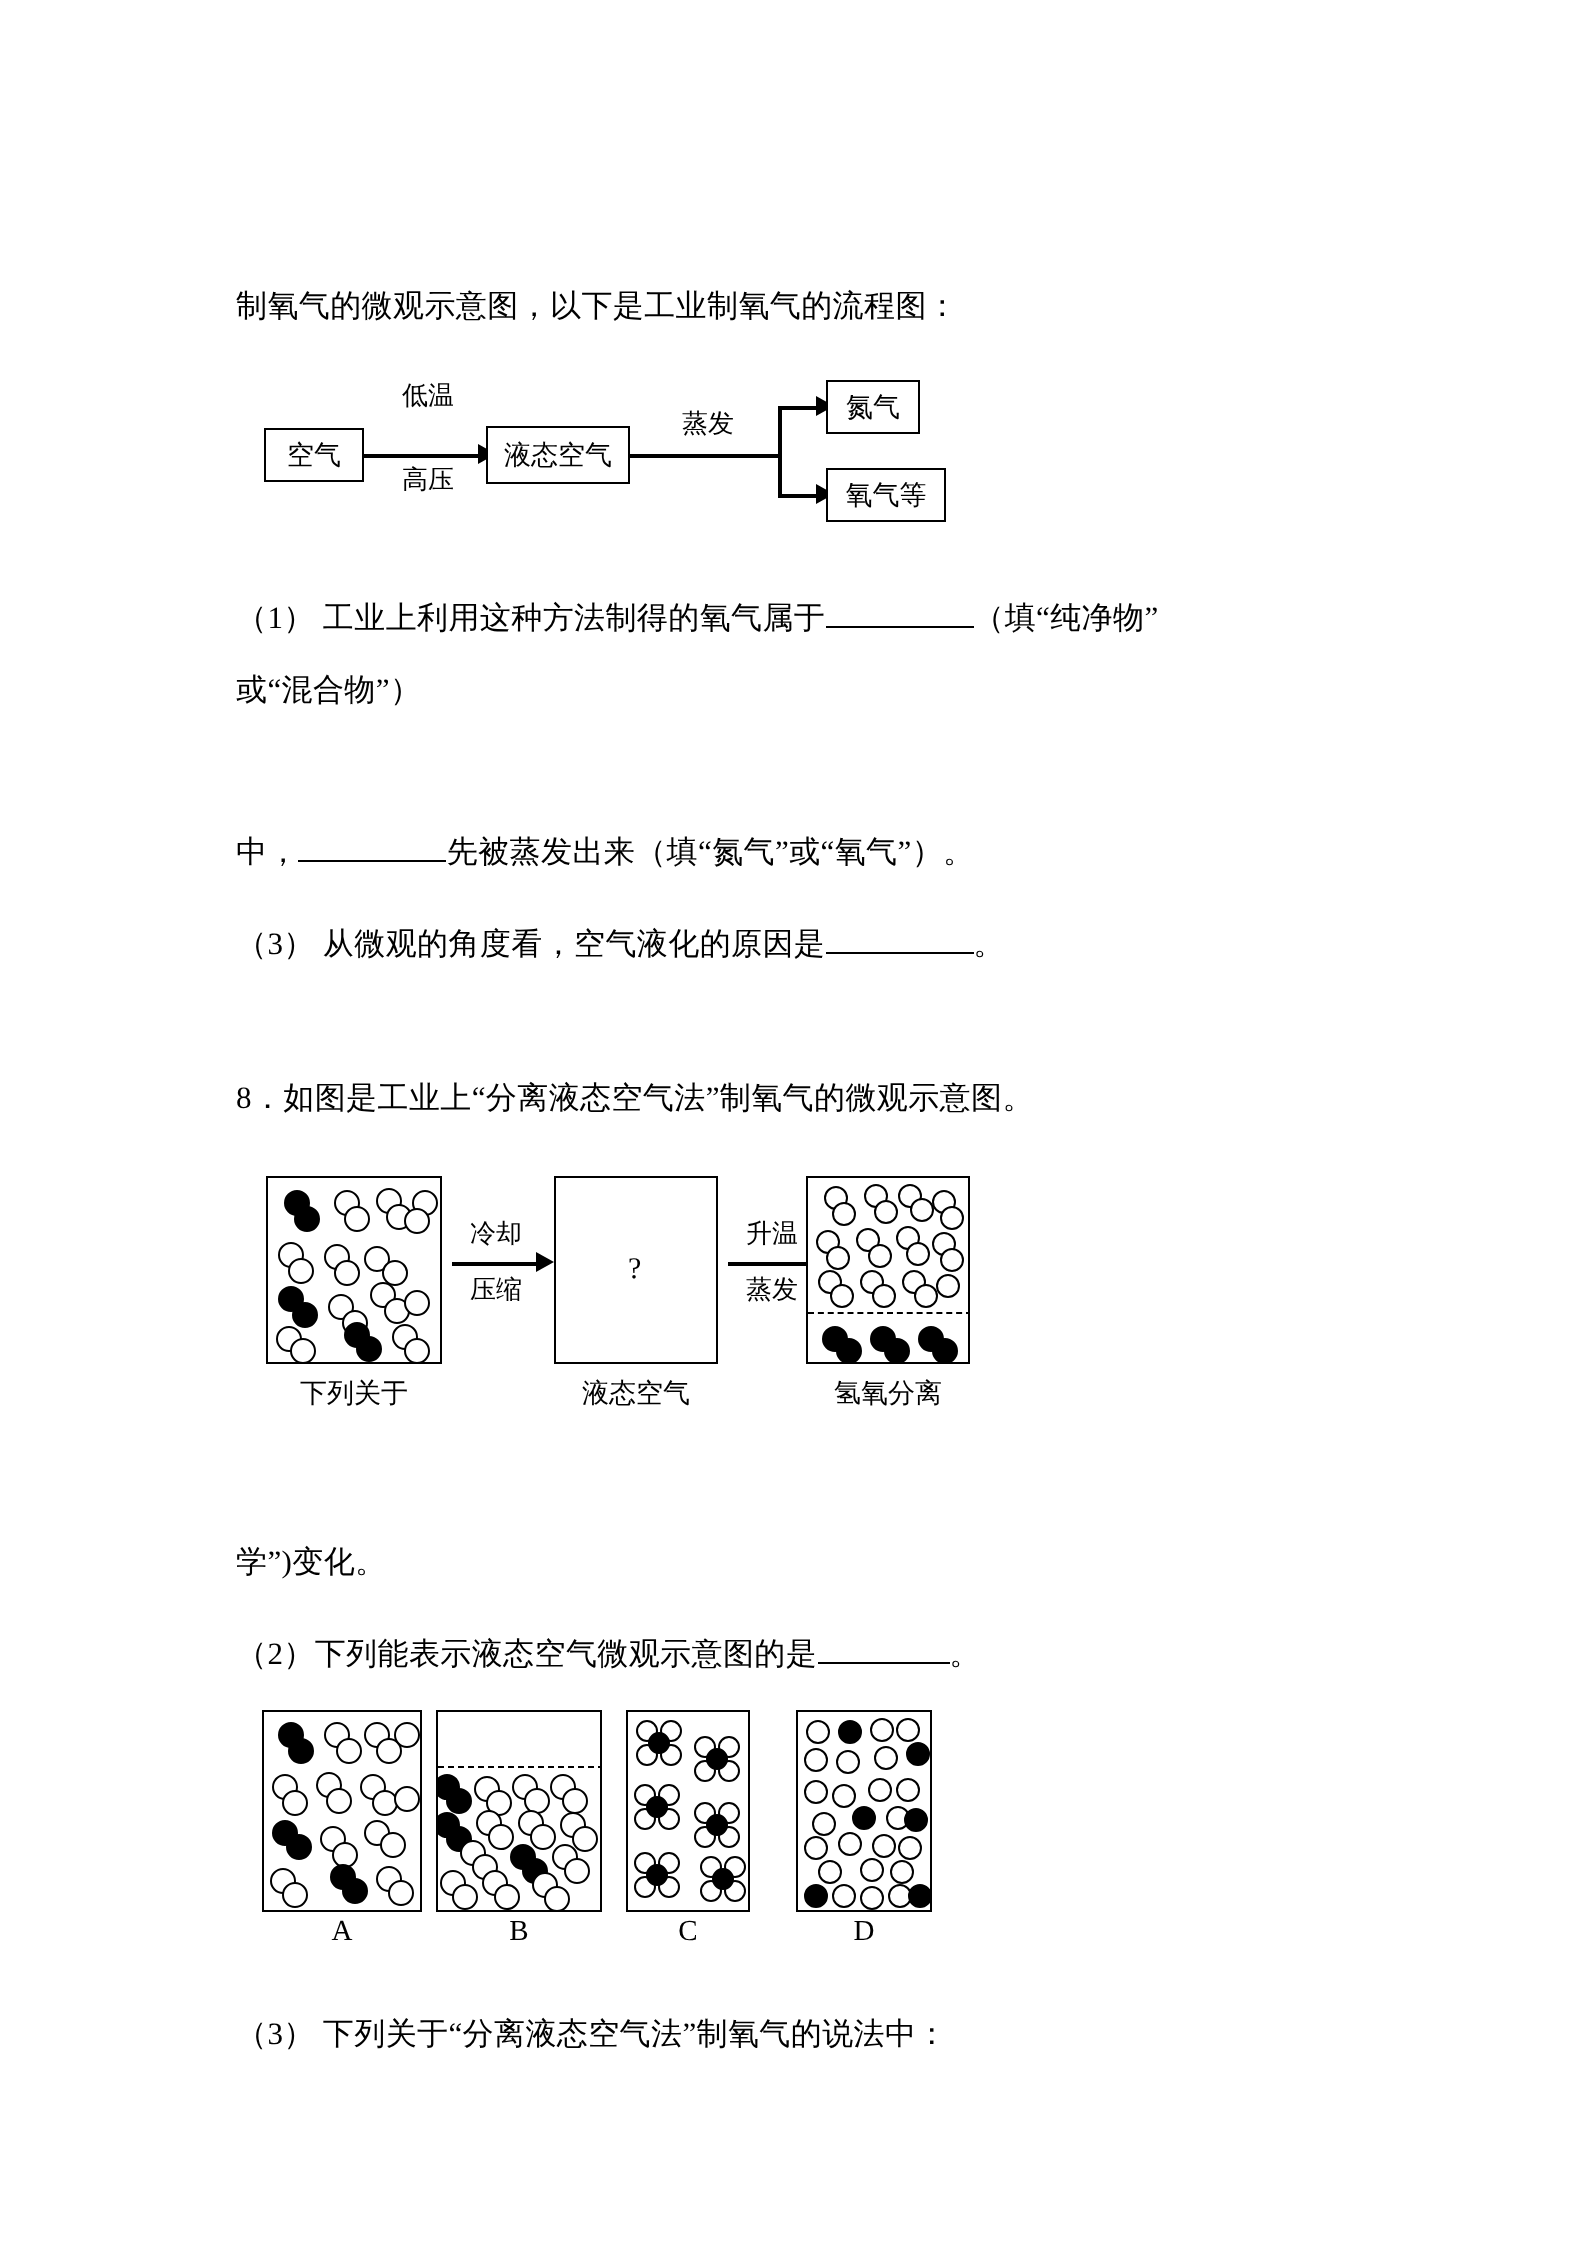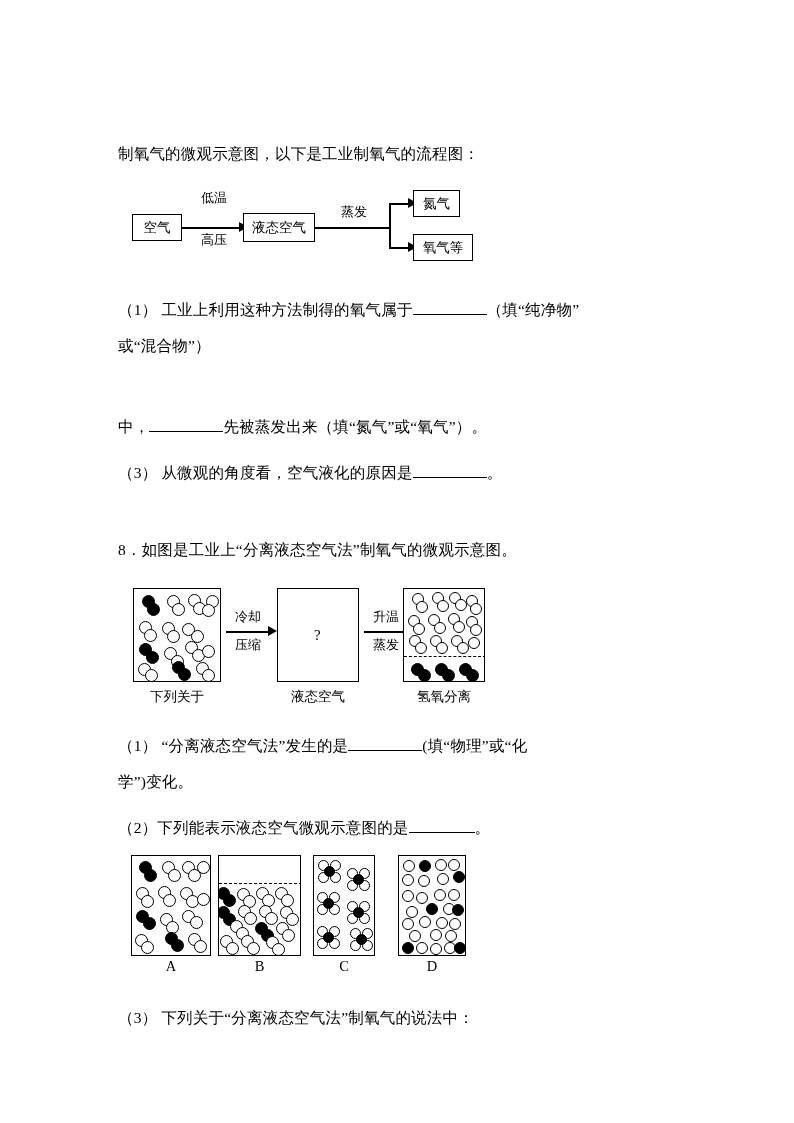--- a/index.html
+++ b/index.html
@@ -243,23 +243,20 @@
       <div class="atom black" style="left:7px; top:74px; width:13px; height:13px;"></div>
       <div class="atom black" style="left:14px; top:80px; width:13px; height:13px;"></div>
       <div class="atom black" style="left:31px; top:74px; width:13px; height:13px;"></div>
       <div class="atom black" style="left:38px; top:80px; width:13px; height:13px;"></div>
       <div class="atom black" style="left:55px; top:74px; width:13px; height:13px;"></div>
       <div class="atom black" style="left:62px; top:80px; width:13px; height:13px;"></div>
     </div>
     <div class="caption" style="left:403px; top:688px; width:82px;">氢氧分离</div>
   </div>
 
-  <div class="qtext" style="left:118px; top:728px;">
-    <span>（1） “分离液态空气法”发生的是</span><span class="blank w7"></span><span>(填“物理”或“化</span>
-  </div>
   <div class="qtext" style="left:118px; top:764px;">学”)变化。</div>
 
   <div class="qtext" style="left:118px; top:810px;">
     <span>（2）下列能表示液态空气微观示意图的是</span><span class="blank w6"></span><span>。</span>
   </div>
 
   <div>
 
     <div class="mbox" style="left:131px; top:855px; width:80px; height:101px;">
       <div class="atom black" style="left:7px; top:5px; width:13px; height:13px;"></div>

